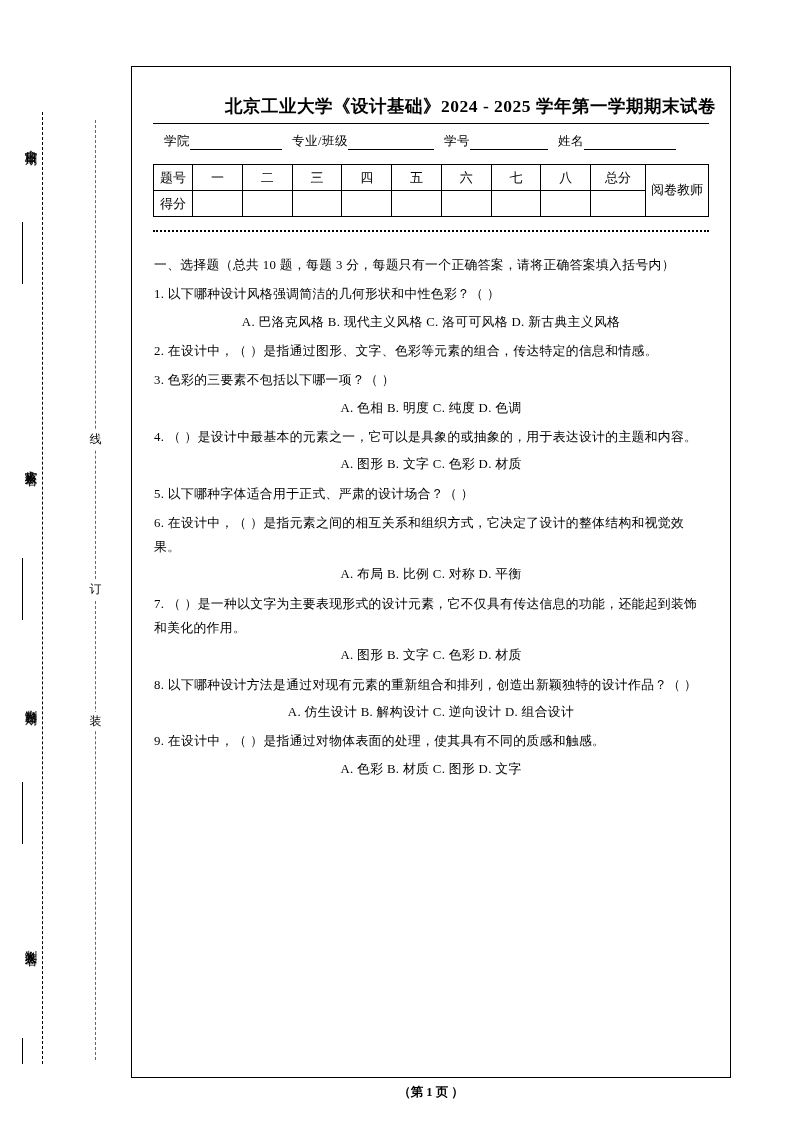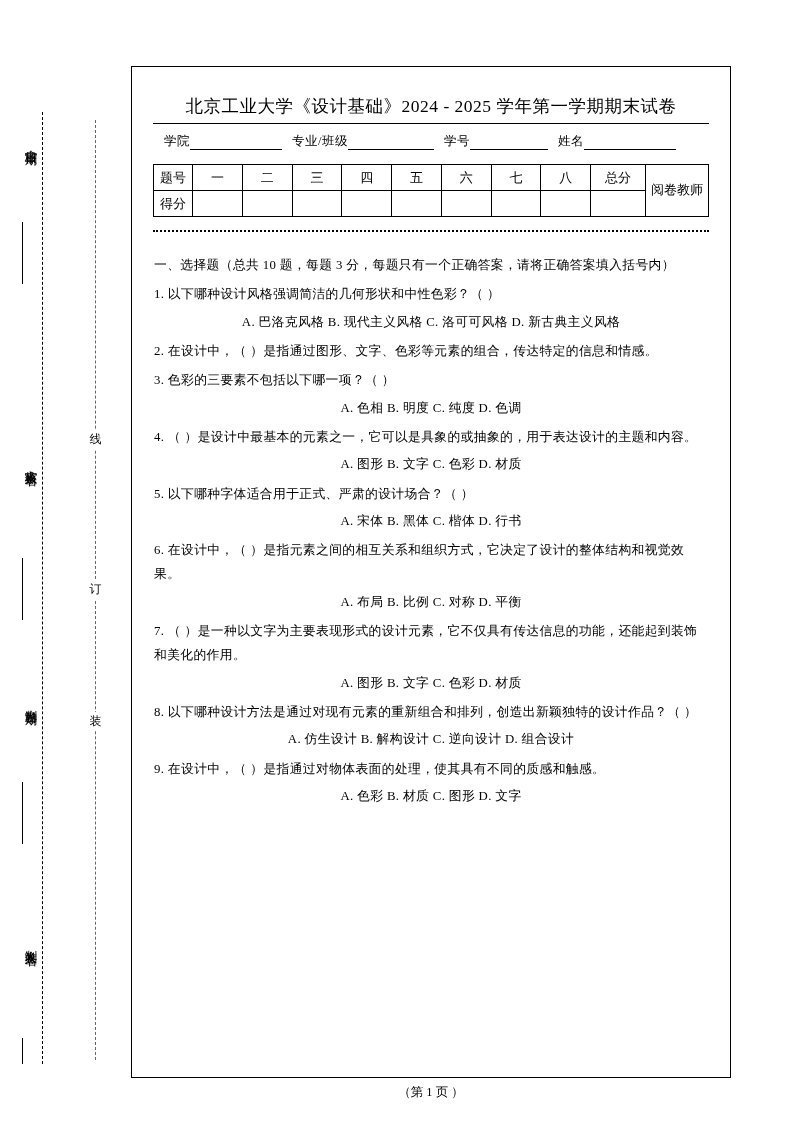--- a/index.html
+++ b/index.html
@@ -78,23 +78,23 @@
     box-sizing: border-box;
   }
   .inner {
     position: absolute;
     left: 146px;
     top: 80px;
     width: 570px;
   }
 
   .doc-title {
-    text-align: center;
+    text-align: right;
     font-size: 17.5px;
-    font-weight: normal;
+    font-weight: bold;
     letter-spacing: 0.5px;
     margin: 14px 0 0 0;
     font-family: "Liberation Serif", "DejaVu Serif", serif;
   }
   .title-rule {
     margin: 5px auto 0 auto;
     width: 556px;
     border-top: 1px solid #000;
   }
 
@@ -174,21 +174,21 @@
     text-align: center;
   }
 
   .page-num {
     position: absolute;
     left: 131px;
     top: 1084px;
     width: 600px;
     text-align: center;
     font-size: 12.5px;
-    font-weight: normal;
+    font-weight: bold;
   }
 </style>
 </head>
 <body>
 
 <div class="left-margin">
   <div class="vline vline-outer"></div>
 
   <div class="vtext" style="left:22px; top:140px;">审核日期：</div>
   <div class="vtext-underline" style="top:222px; height:62px;"></div>
@@ -277,21 +277,20 @@
 
     <p class="q">2. 在设计中，（  ）是指通过图形、文字、色彩等元素的组合，传达特定的信息和情感。</p>
 
     <p class="q">3. 色彩的三要素不包括以下哪一项？（  ）</p>
     <p class="opts">A. 色相  B. 明度  C. 纯度  D. 色调</p>
 
     <p class="q">4. （  ）是设计中最基本的元素之一，它可以是具象的或抽象的，用于表达设计的主题和内容。</p>
     <p class="opts">A. 图形  B. 文字  C. 色彩  D. 材质</p>
 
     <p class="q">5. 以下哪种字体适合用于正式、严肃的设计场合？（  ）</p>
-    <p class="opts">A. 宋体  B. 黑体  C. 楷体  D. 行书</p>
 
     <p class="q">6. 在设计中，（  ）是指元素之间的相互关系和组织方式，它决定了设计的整体结构和视觉效果。</p>
     <p class="opts">A. 布局  B. 比例  C. 对称  D. 平衡</p>
 
     <p class="q">7. （  ）是一种以文字为主要表现形式的设计元素，它不仅具有传达信息的功能，还能起到装饰和美化的作用。</p>
     <p class="opts">A. 图形  B. 文字  C. 色彩  D. 材质</p>
 
     <p class="q">8. 以下哪种设计方法是通过对现有元素的重新组合和排列，创造出新颖独特的设计作品？（  ）</p>
     <p class="opts">A. 仿生设计  B. 解构设计  C. 逆向设计  D. 组合设计</p>
 

